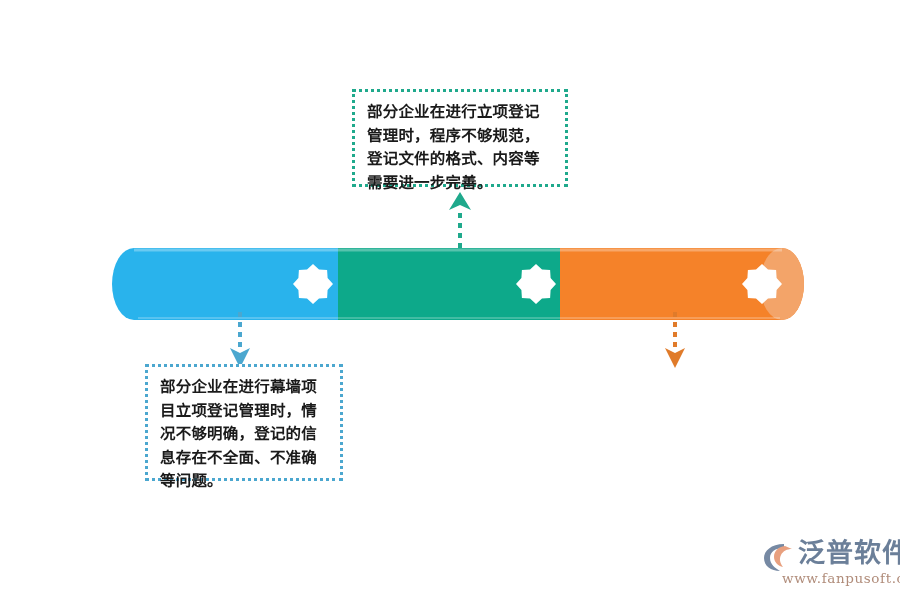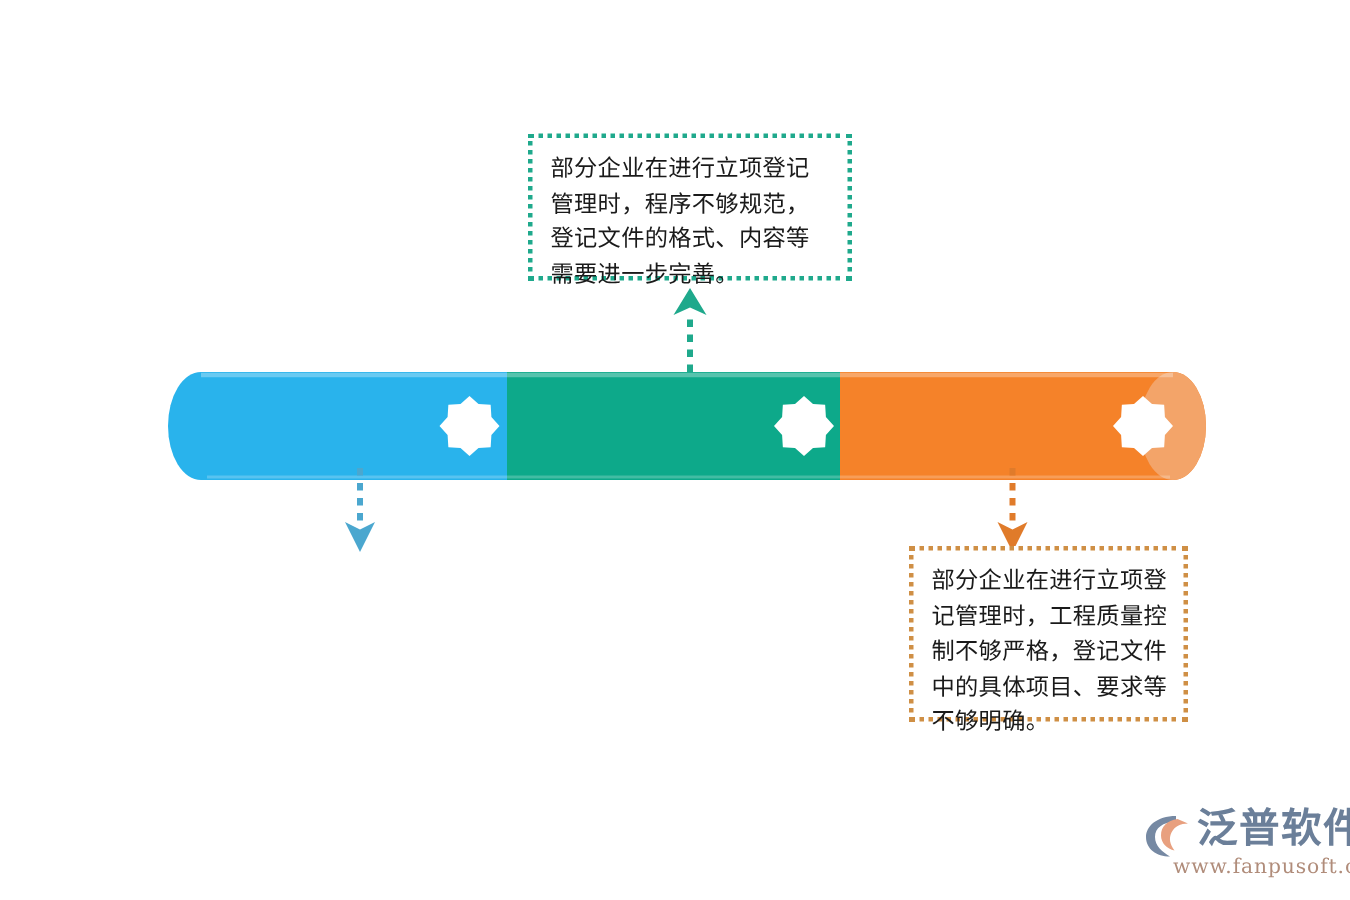--- a/index.html
+++ b/index.html
@@ -21,21 +21,21 @@
   }
 
   
   .callout {
     position: absolute;
     box-sizing: border-box;
     background: #ffffff;
     padding: 9px 10px 9px 12px;
     font-size: 15.5px;
     line-height: 1.52;
-    font-weight: normal;
+    font-weight: bold;
     color: #1a1a1a;
     letter-spacing: 0.2px;
     text-align: left;
     font-family: "DejaVu Sans", "Liberation Sans", sans-serif;
   }
 
   .callout-top {
     left: 352px;
     top: 89px;
     width: 216px;
@@ -197,24 +197,24 @@
     </svg>
   </div>
 
   <div class="connector conn-bright">
     <svg width="40" height="58" viewBox="0 0 40 58" xmlns="http://www.w3.org/2000/svg">
       <line x1="20" y1="0" x2="20" y2="38" stroke="#e07b2a" stroke-width="4" stroke-dasharray="5 5" stroke-linecap="butt"></line>
       <path d="M20 56 L30 36 L20 41 L10 36 Z" fill="#e07b2a"></path>
     </svg>
   </div>
 
-
-  <div class="callout callout-bottom-right">
-    <span>部分企业在进行立项登记管理时，工程质量控制不够严格，登记文件中的具体项目、要求等不够明确。</span>
-  </div>
+  <div class="callout callout-bottom-left">
+    <span>部分企业在进行幕墙项目立项登记管理时，情况不够明确，登记的信息存在不全面、不准确等问题。</span>
+  </div>
+
 
   <div class="logo">
     <div class="logo-mark">
       <svg width="34" height="30" viewBox="0 0 34 30" xmlns="http://www.w3.org/2000/svg">
         <path d="M22 2 C9 2 2 9 2 16 C2 24 9 29 18 29 C13 26 8 22 8 16 C8 10 13 6 22 6 Z" fill="#7689a3"></path>
         <path d="M23 4 C16 5 12 9 12 15 C12 20 16 24 21 25 C18 21 17 17 19 13 C21 9 25 7 30 7 Z" fill="#e8a07f"></path>
         <path d="M24 9 C20 11 19 15 21 19 C23 22 27 23 30 22 C26 20 24 17 24 13 Z" fill="#ffffff"></path>
       </svg>
     </div>
     <div class="logo-word">泛普软件</div>

